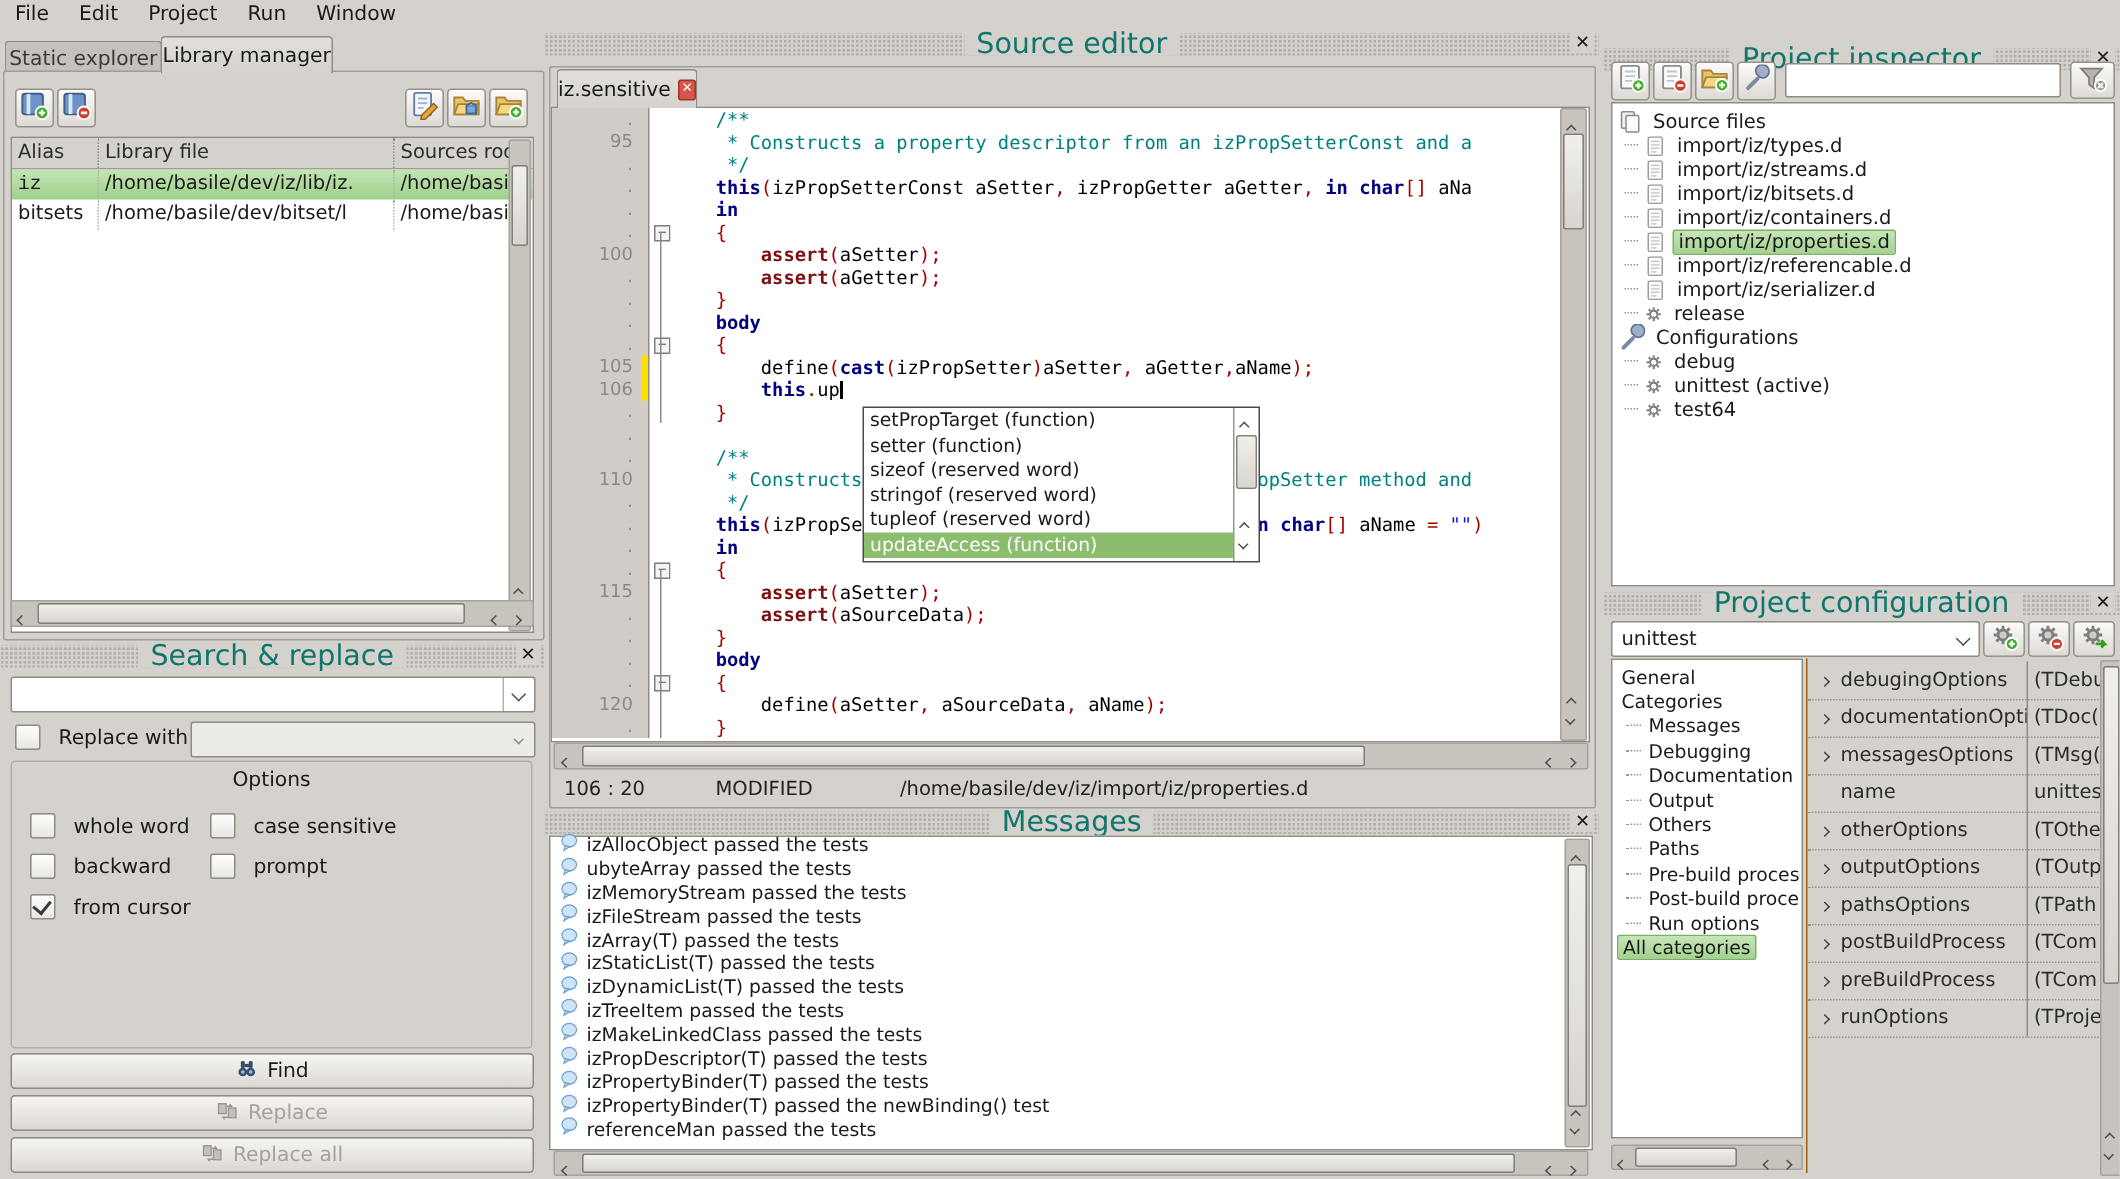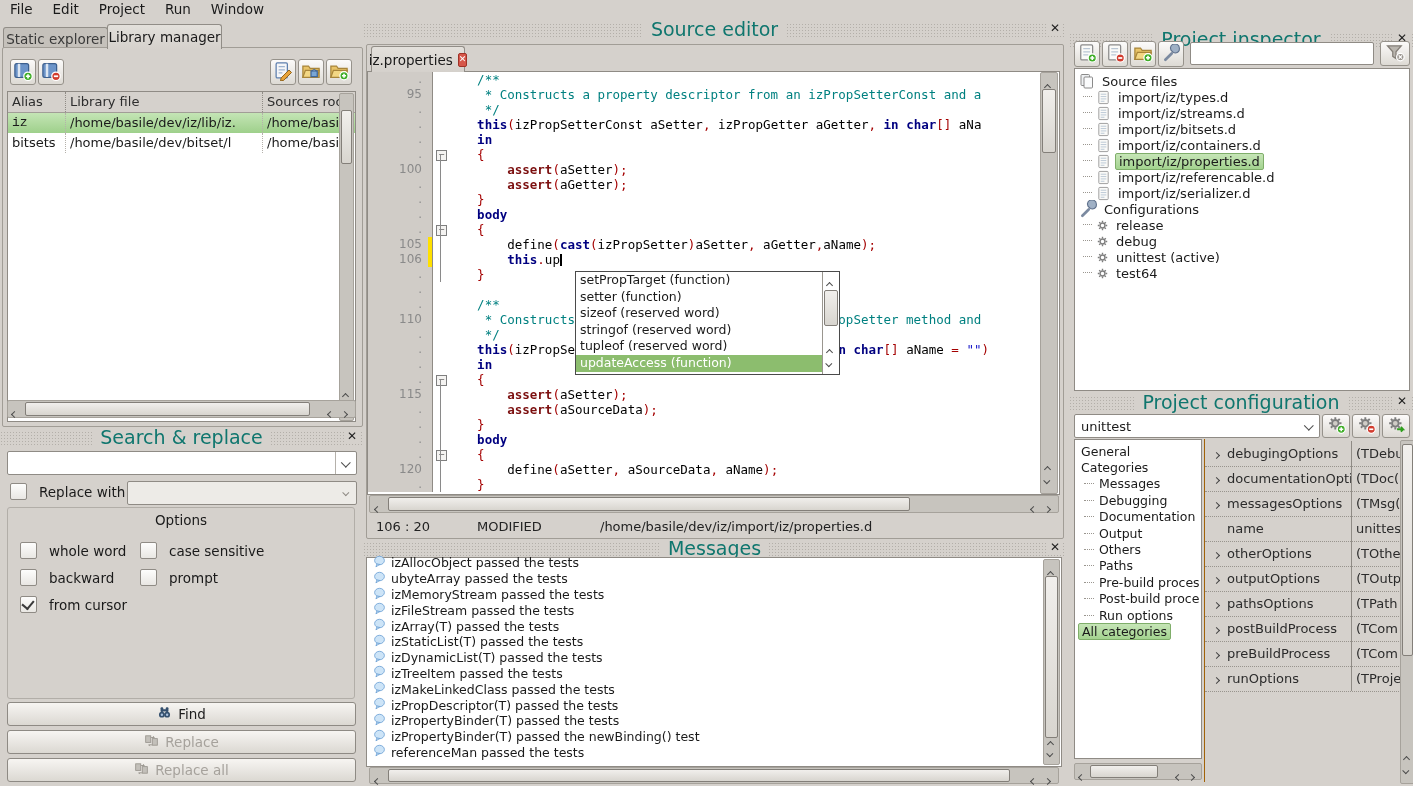--- a/index.html
+++ b/index.html
@@ -261,21 +261,21 @@
       </svg></span>
   <span>Replace all</span>
 </div>
 
 <div class="ptitle" style="left:363px;top:22px;width:703px">
   <span class="lbl">Source editor</span>
   <span class="pclose">✕</span>
 </div>
 <div class="frame" style="left:366px;top:44px;width:696px;height:493px"></div>
 <div class="tab active" style="left:371px;top:46px;width:92px;height:25px;gap:5px;z-index:2">
-  <span>iz.properties</span>
+  <span>iz.sensitive</span>
   <span style="width:12px;height:12px;background:#d6574a;border:1px solid #a03227;border-radius:2px;color:#fff;font-size:9px;line-height:11px;text-align:center;font-weight:bold">✕</span>
 </div>
 
 <div class="white-panel" style="left:367px;top:71px;width:691px;height:422px;z-index:1"></div>
 <div id="gutter" style="z-index:2">
     <div class="gl">.</div>
     <div class="gl" style="color: rgb(138, 138, 138);">95</div>
     <div class="gl">.</div>
     <div class="gl">.</div>
     <div class="gl">.</div>
@@ -579,39 +579,39 @@
         <span class="guide"></span>
         <span style="display: inline-flex;">
           <svg width="15" height="15" viewBox="0 0 16 16">
             <rect x="3" y="1.5" width="10" height="13" rx="1" fill="#fafaf8" stroke="#9a9a9a"></rect>
             <path d="M5 4.5h6M5 7h6M5 9.5h6M5 12h4" stroke="#b9c6d4" stroke-width="1"></path>
           </svg>
         </span>
         <span class="tree-label">import/iz/serializer.d</span>
       </div>
       <div class="tree-item">
-        <span style="display: inline-flex;">
-          <svg width="18" height="18" viewBox="0 0 16 16">
-            <path d="M3 14 L8.6 8.4" stroke="#7b8aa0" stroke-width="2.4" stroke-linecap="round"></path>
-            <path d="M7.5 3.5 a4 4 0 1 1 4.5 4.5 l-2 -0.5 -2 -2 Z" fill="#9fb0c5" stroke="#5f718c" stroke-width="1"></path>
-          </svg>
-        </span>
-        <span class="tree-label">Configurations</span>
-      </div>
-      <div class="tree-item">
         <span class="guide"></span>
         <span style="display: inline-flex;">
           <svg width="13" height="13" viewBox="0 0 16 16">
             <g stroke="#7d7d7d" stroke-width="1.7" fill="none">
               <circle cx="8" cy="8" r="3"></circle>
               <path d="M8 2.2v2M8 11.8v2M2.2 8h2M11.8 8h2M3.9 3.9l1.4 1.4M10.7 10.7l1.4 1.4M12.1 3.9l-1.4 1.4M5.3 10.7l-1.4 1.4"></path>
             </g>
           </svg>
         </span>
         <span class="tree-label">release</span>
+      </div>
+      <div class="tree-item">
+        <span style="display: inline-flex;">
+          <svg width="18" height="18" viewBox="0 0 16 16">
+            <path d="M3 14 L8.6 8.4" stroke="#7b8aa0" stroke-width="2.4" stroke-linecap="round"></path>
+            <path d="M7.5 3.5 a4 4 0 1 1 4.5 4.5 l-2 -0.5 -2 -2 Z" fill="#9fb0c5" stroke="#5f718c" stroke-width="1"></path>
+          </svg>
+        </span>
+        <span class="tree-label">Configurations</span>
       </div>
       <div class="tree-item">
         <span class="guide"></span>
         <span style="display: inline-flex;">
           <svg width="13" height="13" viewBox="0 0 16 16">
             <g stroke="#7d7d7d" stroke-width="1.7" fill="none">
               <circle cx="8" cy="8" r="3"></circle>
               <path d="M8 2.2v2M8 11.8v2M2.2 8h2M11.8 8h2M3.9 3.9l1.4 1.4M10.7 10.7l1.4 1.4M12.1 3.9l-1.4 1.4M5.3 10.7l-1.4 1.4"></path>
             </g>
           </svg>

